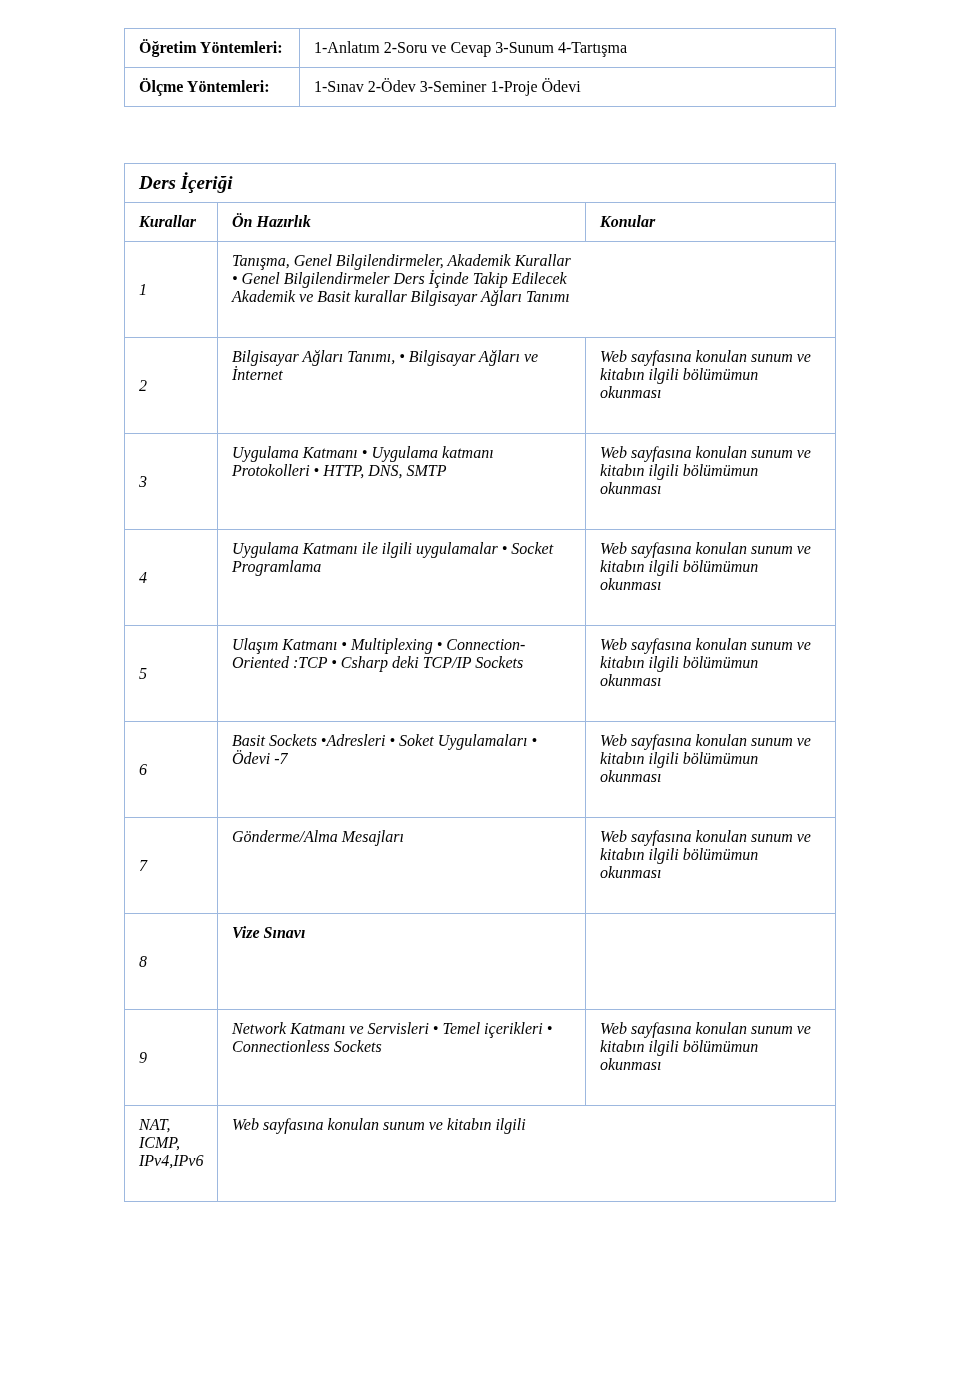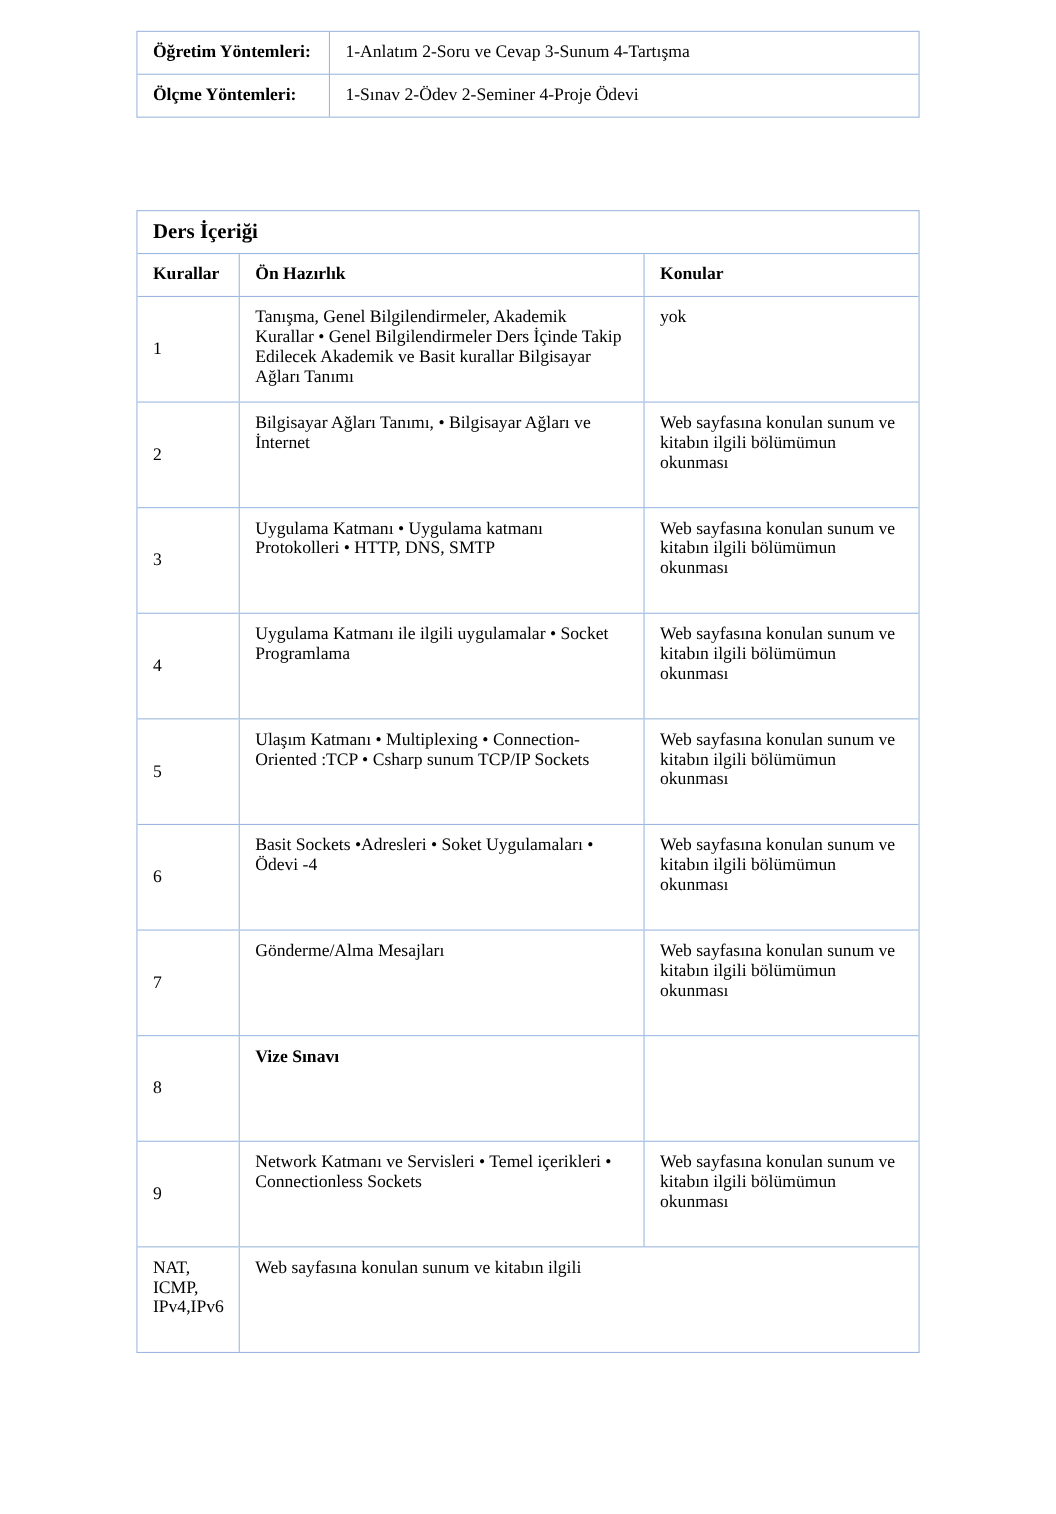--- a/index.html
+++ b/index.html
@@ -38,22 +38,23 @@
   }
 
   
   h2.section-title {
     font-size: 19px;
     font-weight: bold;
     margin: 0;
     padding: 8px 0 8px 14px;
   }
   .schedule-wrap {
-    margin-top: 84px;
+    margin-top: 56px;
     border: 1px solid #9db8df;
+    font-style: italic;
   }
   .sched-header,
   .sched-row {
     display: grid;
     grid-template-columns: 92px 1fr 250px;
     border-top: 1px solid #9db8df;
   }
   .sched-header > div,
   .sched-row > div {
     padding: 10px 14px;
@@ -83,61 +84,60 @@
 </style>
 </head>
 <body>
 
 <div class="page">
 
   <div class="methods">
     <div class="mlabel mrow-top">Öğretim Yöntemleri:</div>
     <div class="mrow-top">1-Anlatım   2-Soru ve Cevap  3-Sunum  4-Tartışma</div>
     <div class="mlabel">Ölçme Yöntemleri:</div>
-    <div>1-Sınav   2-Ödev   2-Seminer   4-Proje Ödevi</div>
+    <div>1-Sınav   2-Ödev   3-Seminer   1-Proje Ödevi</div>
   </div>
 
   <div class="schedule-wrap">
     <h2 class="section-title">Ders İçeriği</h2>
 
     <div class="sched-header">
       <div>Kurallar</div>
       <div>Ön Hazırlık</div>
       <div>Konular</div>
     </div>
 
     <div id="schedule-body">
         <div class="sched-row">
           <div class="wk">1</div>
           <div class="topic">Tanışma, Genel Bilgilendirmeler, Akademik Kurallar • Genel Bilgilendirmeler Ders İçinde Takip Edilecek Akademik ve Basit kurallar Bilgisayar Ağları Tanımı</div>
-          <div class="prep">yok</div>
         </div>
         <div class="sched-row">
           <div class="wk">2</div>
           <div class="topic">Bilgisayar Ağları Tanımı, • Bilgisayar Ağları ve İnternet</div>
           <div class="prep">Web sayfasına konulan sunum ve kitabın ilgili bölümümun okunması</div>
         </div>
         <div class="sched-row">
           <div class="wk">3</div>
           <div class="topic">Uygulama Katmanı • Uygulama katmanı Protokolleri • HTTP, DNS, SMTP</div>
           <div class="prep">Web sayfasına konulan sunum ve kitabın ilgili bölümümun okunması</div>
         </div>
         <div class="sched-row">
           <div class="wk">4</div>
           <div class="topic">Uygulama Katmanı ile ilgili uygulamalar • Socket Programlama</div>
           <div class="prep">Web sayfasına konulan sunum ve kitabın ilgili bölümümun okunması</div>
         </div>
         <div class="sched-row">
           <div class="wk">5</div>
-          <div class="topic">Ulaşım Katmanı • Multiplexing • Connection-Oriented :TCP • Csharp sunum TCP/IP Sockets</div>
+          <div class="topic">Ulaşım Katmanı • Multiplexing • Connection-Oriented :TCP • Csharp deki TCP/IP Sockets</div>
           <div class="prep">Web sayfasına konulan sunum ve kitabın ilgili bölümümun okunması</div>
         </div>
         <div class="sched-row">
           <div class="wk">6</div>
-          <div class="topic">Basit Sockets •Adresleri • Soket Uygulamaları • Ödevi -4</div>
+          <div class="topic">Basit Sockets •Adresleri • Soket Uygulamaları • Ödevi -7</div>
           <div class="prep">Web sayfasına konulan sunum ve kitabın ilgili bölümümun okunması</div>
         </div>
         <div class="sched-row">
           <div class="wk">7</div>
           <div class="topic">Gönderme/Alma Mesajları</div>
           <div class="prep">Web sayfasına konulan sunum ve kitabın ilgili bölümümun okunması</div>
         </div>
         <div class="sched-row">
           <div class="wk">8</div>
           <div class="topic bold-topic">Vize Sınavı</div>

